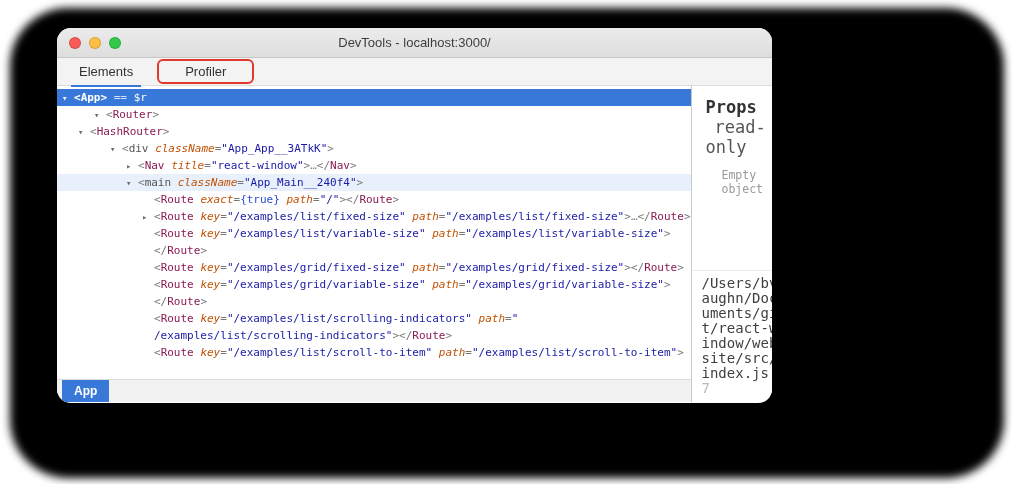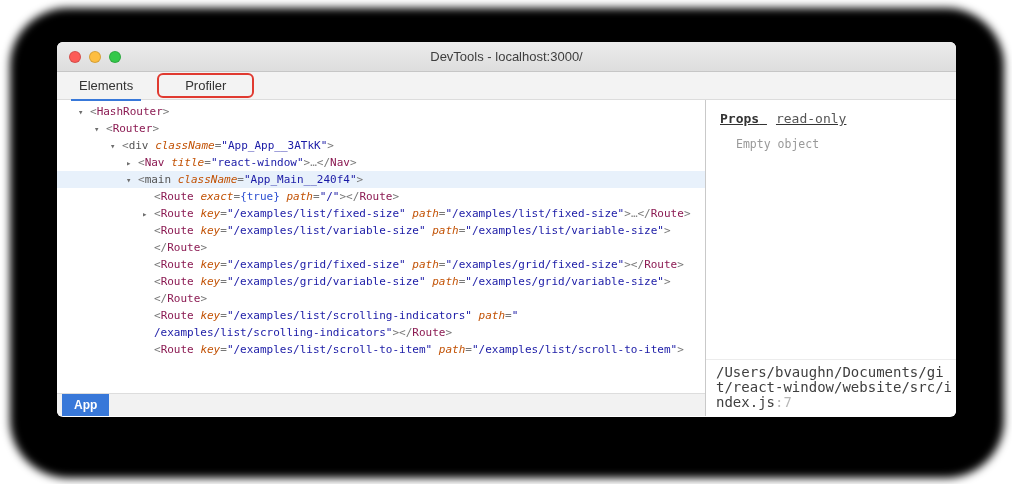--- a/index.html
+++ b/index.html
@@ -2,22 +2,22 @@
 <html style="--accent: #3878d9; --annotation: #e03a30; --selected-bg: #3878d9; --hover-bg: #e8f1fb; --c-tag: #8b1a52; --c-host: #545454; --c-attr: #c25205; --c-string: #1a1aa6; --c-brace: #2d4fd1; --c-bracket: #777777;"><head>
 <meta charset="utf-8">
 <style>
   * { margin:0; padding:0; box-sizing:border-box; }
   html,body { width:1012px; height:484px; background:#ffffff; overflow:hidden; }
   .stage { position:relative; width:1012px; height:484px; font-family:"Liberation Sans",sans-serif; }
 
   .shadow-blob { position:absolute; left:10px; top:8px; right:8px; bottom:6px;
     background:#000; border-radius:58px; filter:blur(4px); }
 
-  .window { position:absolute; left:57px; top:42px; width:899px; height:375px;
-    background:#fff; border-radius:6px; overflow:hidden; }
+  .window { position:absolute; left:57px; top:28px; width:715px; height:375px;
+    background:#fff; border-radius:14px; overflow:hidden; }
 
   
   .titlebar { position:relative; height:30px; background:linear-gradient(#ececec,#dddddd);
     border-bottom:1px solid #c6c6c6; }
   .title { position:absolute; inset:0; text-align:center; line-height:30px;
     font-size:13px; color:#3e3e3e; }
   .lights { position:absolute; left:12px; top:9px; display:flex; gap:8px; }
   .light { width:12px; height:12px; border-radius:50%; border:0.5px solid rgba(0,0,0,.15); }
   .light.red { background:#fc5b57; } .light.yellow { background:#fdbe41; } .light.green { background:#34c84a; }
 
@@ -74,21 +74,21 @@
   .s-dollar { color:#fff; }
 
   
   .footer { height:23px; background:#f2f2f2; border-top:1px solid #dddddd;
     display:flex; align-items:stretch; flex:none; }
   .badge { margin-left:5px; background:var(--accent); color:#fff; font-weight:bold;
     font-size:12px; display:flex; align-items:center; padding:0 12px;
     font-family:"Liberation Sans",sans-serif; }
 
   
-  .props-head { padding:11px 14px 0 14px; font-size:13px; color:#333;text-decoration:underline; }
+  .props-head { padding:11px 14px 0 14px; font-size:17px; color:#333; }
   .props-title { font-weight:bold; color:#333; }
   .props-mode { color:#555; margin-left:9px; }
   .props-empty { margin:11px 0 0 30px; font-size:11.5px; color:#999; }
   .source { position:absolute; left:0; right:0; bottom:0; border-top:1px solid #ececec;
     padding:5px 0 6px 10px; font-size:14px; line-height:15px; color:#3f3f3f;
     word-break:break-all; }
   .source .lineno { color:#b8b8b8; }
 </style>
 </head>
 <body>
@@ -112,22 +112,23 @@
       <div class="annotation">
         <div class="tab">Profiler</div>
       </div>
     </div>
 
     <div class="content">
 
       <div class="left">
 
         <div class="tree" id="tree">
+            <div class="row sel" style="padding-left: 5px;"><span class="arrow">▾</span><span class="seg s-br">&lt;</span><span class="seg s-comp">App</span><span class="seg s-br">&gt;</span><span class="seg s-eq"> == </span><span class="seg s-dollar">$r</span></div>
+            <div class="row" style="padding-left: 37px;"><span class="arrow">▾</span><span class="seg s-br">&lt;</span><span class="seg s-comp">Router</span><span class="seg s-br">&gt;</span></div>
             <div class="row" style="padding-left: 21px;"><span class="arrow">▾</span><span class="seg s-br">&lt;</span><span class="seg s-comp">HashRouter</span><span class="seg s-br">&gt;</span></div>
-            <div class="row" style="padding-left: 37px;"><span class="arrow">▾</span><span class="seg s-br">&lt;</span><span class="seg s-comp">Router</span><span class="seg s-br">&gt;</span></div>
             <div class="row" style="padding-left: 53px;"><span class="arrow">▾</span><span class="seg s-br">&lt;</span><span class="seg s-host">div </span><span class="seg s-attr">className</span><span class="seg s-br">=</span><span class="seg s-str">"App_App__3ATkK"</span><span class="seg s-br">&gt;</span></div>
             <div class="row" style="padding-left: 69px;"><span class="arrow">▸</span><span class="seg s-br">&lt;</span><span class="seg s-comp">Nav </span><span class="seg s-attr">title</span><span class="seg s-br">=</span><span class="seg s-str">"react-window"</span><span class="seg s-br">&gt;</span><span class="seg s-ell">…</span><span class="seg s-br">&lt;/</span><span class="seg s-comp">Nav</span><span class="seg s-br">&gt;</span></div>
             <div class="row hover" style="padding-left: 69px;"><span class="arrow">▾</span><span class="seg s-br">&lt;</span><span class="seg s-host">main </span><span class="seg s-attr">className</span><span class="seg s-br">=</span><span class="seg s-str">"App_Main__240f4"</span><span class="seg s-br">&gt;</span></div>
             <div class="row" style="padding-left: 85px;"><span class="arrow"></span><span class="seg s-br">&lt;</span><span class="seg s-comp">Route </span><span class="seg s-attr">exact</span><span class="seg s-br">=</span><span class="seg s-brace">{true}</span><span class="seg s-br"> </span><span class="seg s-attr">path</span><span class="seg s-br">=</span><span class="seg s-str">"/"</span><span class="seg s-br">&gt;&lt;/</span><span class="seg s-comp">Route</span><span class="seg s-br">&gt;</span></div>
             <div class="row" style="padding-left: 85px;"><span class="arrow">▸</span><span class="seg s-br">&lt;</span><span class="seg s-comp">Route </span><span class="seg s-attr">key</span><span class="seg s-br">=</span><span class="seg s-str">"/examples/list/fixed-size" </span><span class="seg s-attr">path</span><span class="seg s-br">=</span><span class="seg s-str">"/examples/list/fixed-size"</span><span class="seg s-br">&gt;</span><span class="seg s-ell">…</span><span class="seg s-br">&lt;/</span><span class="seg s-comp">Route</span><span class="seg s-br">&gt;</span></div>
             <div class="row" style="padding-left: 85px;"><span class="arrow"></span><span class="seg s-br">&lt;</span><span class="seg s-comp">Route </span><span class="seg s-attr">key</span><span class="seg s-br">=</span><span class="seg s-str">"/examples/list/variable-size" </span><span class="seg s-attr">path</span><span class="seg s-br">=</span><span class="seg s-str">"/examples/list/variable-size"</span><span class="seg s-br">&gt;</span></div>
             <div class="row" style="padding-left: 85px;"><span class="arrow"></span><span class="seg s-br">&lt;/</span><span class="seg s-comp">Route</span><span class="seg s-br">&gt;</span></div>
             <div class="row" style="padding-left: 85px;"><span class="arrow"></span><span class="seg s-br">&lt;</span><span class="seg s-comp">Route </span><span class="seg s-attr">key</span><span class="seg s-br">=</span><span class="seg s-str">"/examples/grid/fixed-size" </span><span class="seg s-attr">path</span><span class="seg s-br">=</span><span class="seg s-str">"/examples/grid/fixed-size"</span><span class="seg s-br">&gt;&lt;/</span><span class="seg s-comp">Route</span><span class="seg s-br">&gt;</span></div>
             <div class="row" style="padding-left: 85px;"><span class="arrow"></span><span class="seg s-br">&lt;</span><span class="seg s-comp">Route </span><span class="seg s-attr">key</span><span class="seg s-br">=</span><span class="seg s-str">"/examples/grid/variable-size" </span><span class="seg s-attr">path</span><span class="seg s-br">=</span><span class="seg s-str">"/examples/grid/variable-size"</span><span class="seg s-br">&gt;</span></div>
             <div class="row" style="padding-left: 85px;"><span class="arrow"></span><span class="seg s-br">&lt;/</span><span class="seg s-comp">Route</span><span class="seg s-br">&gt;</span></div>

